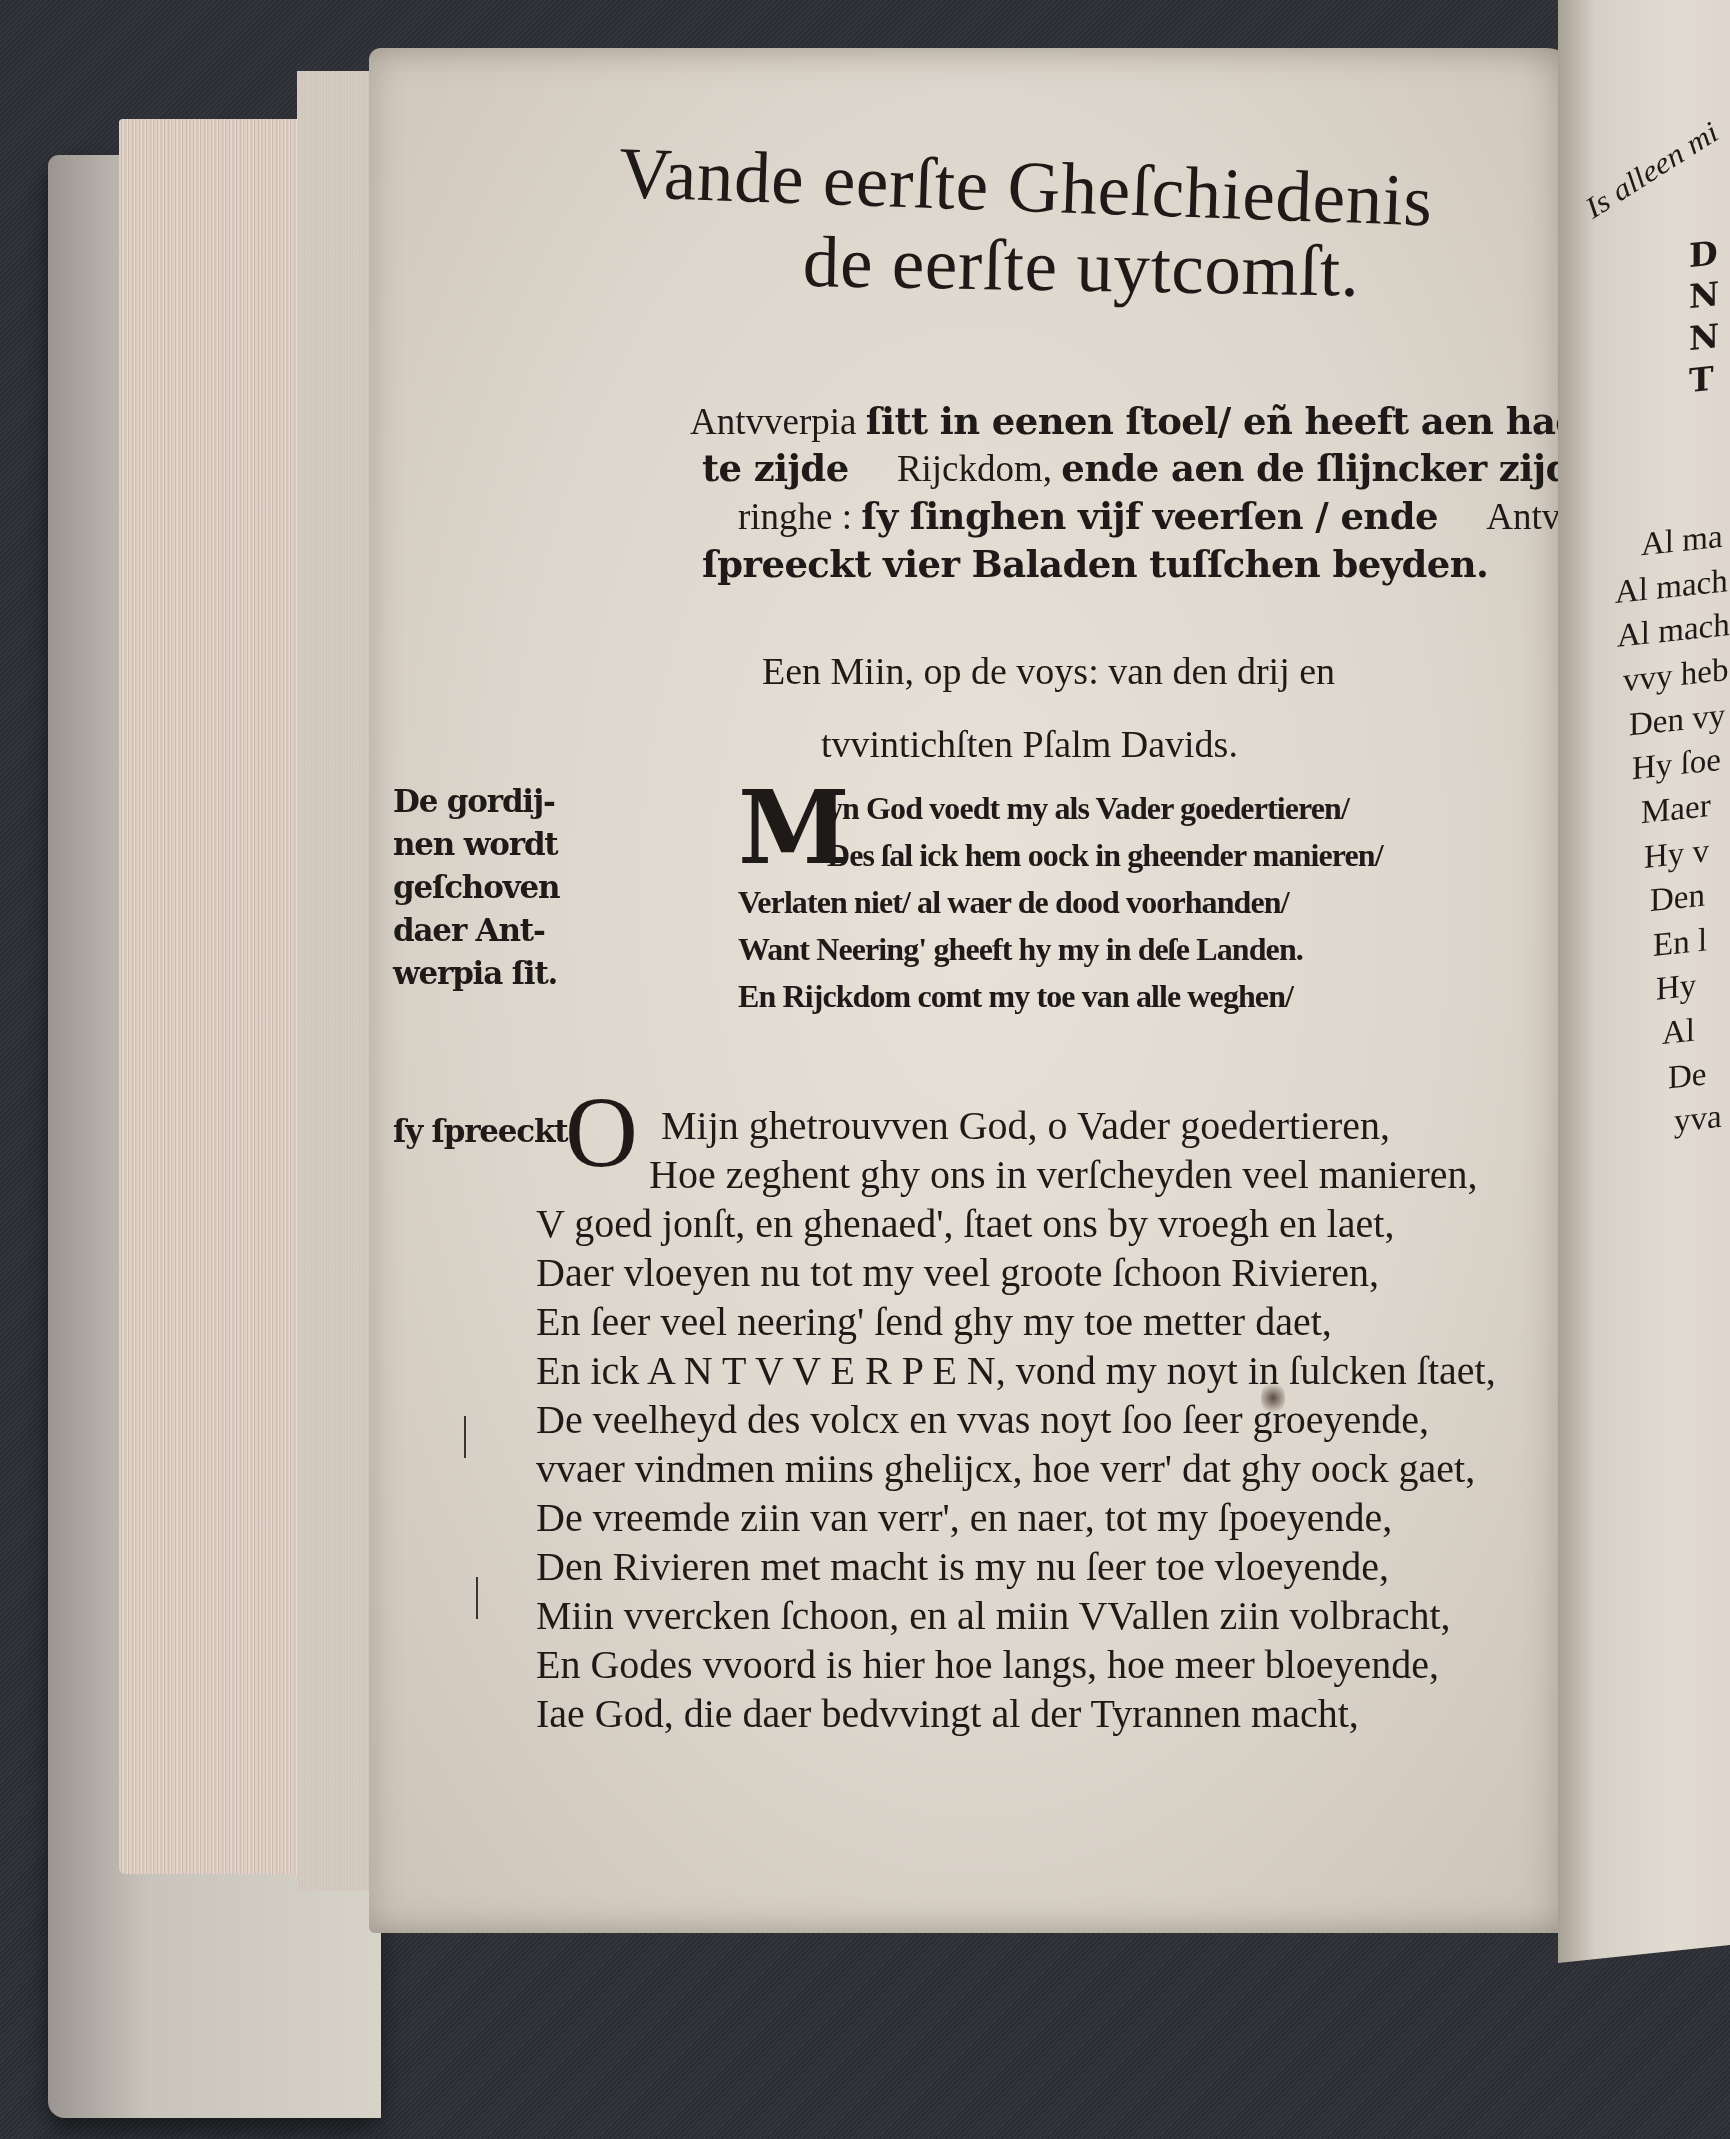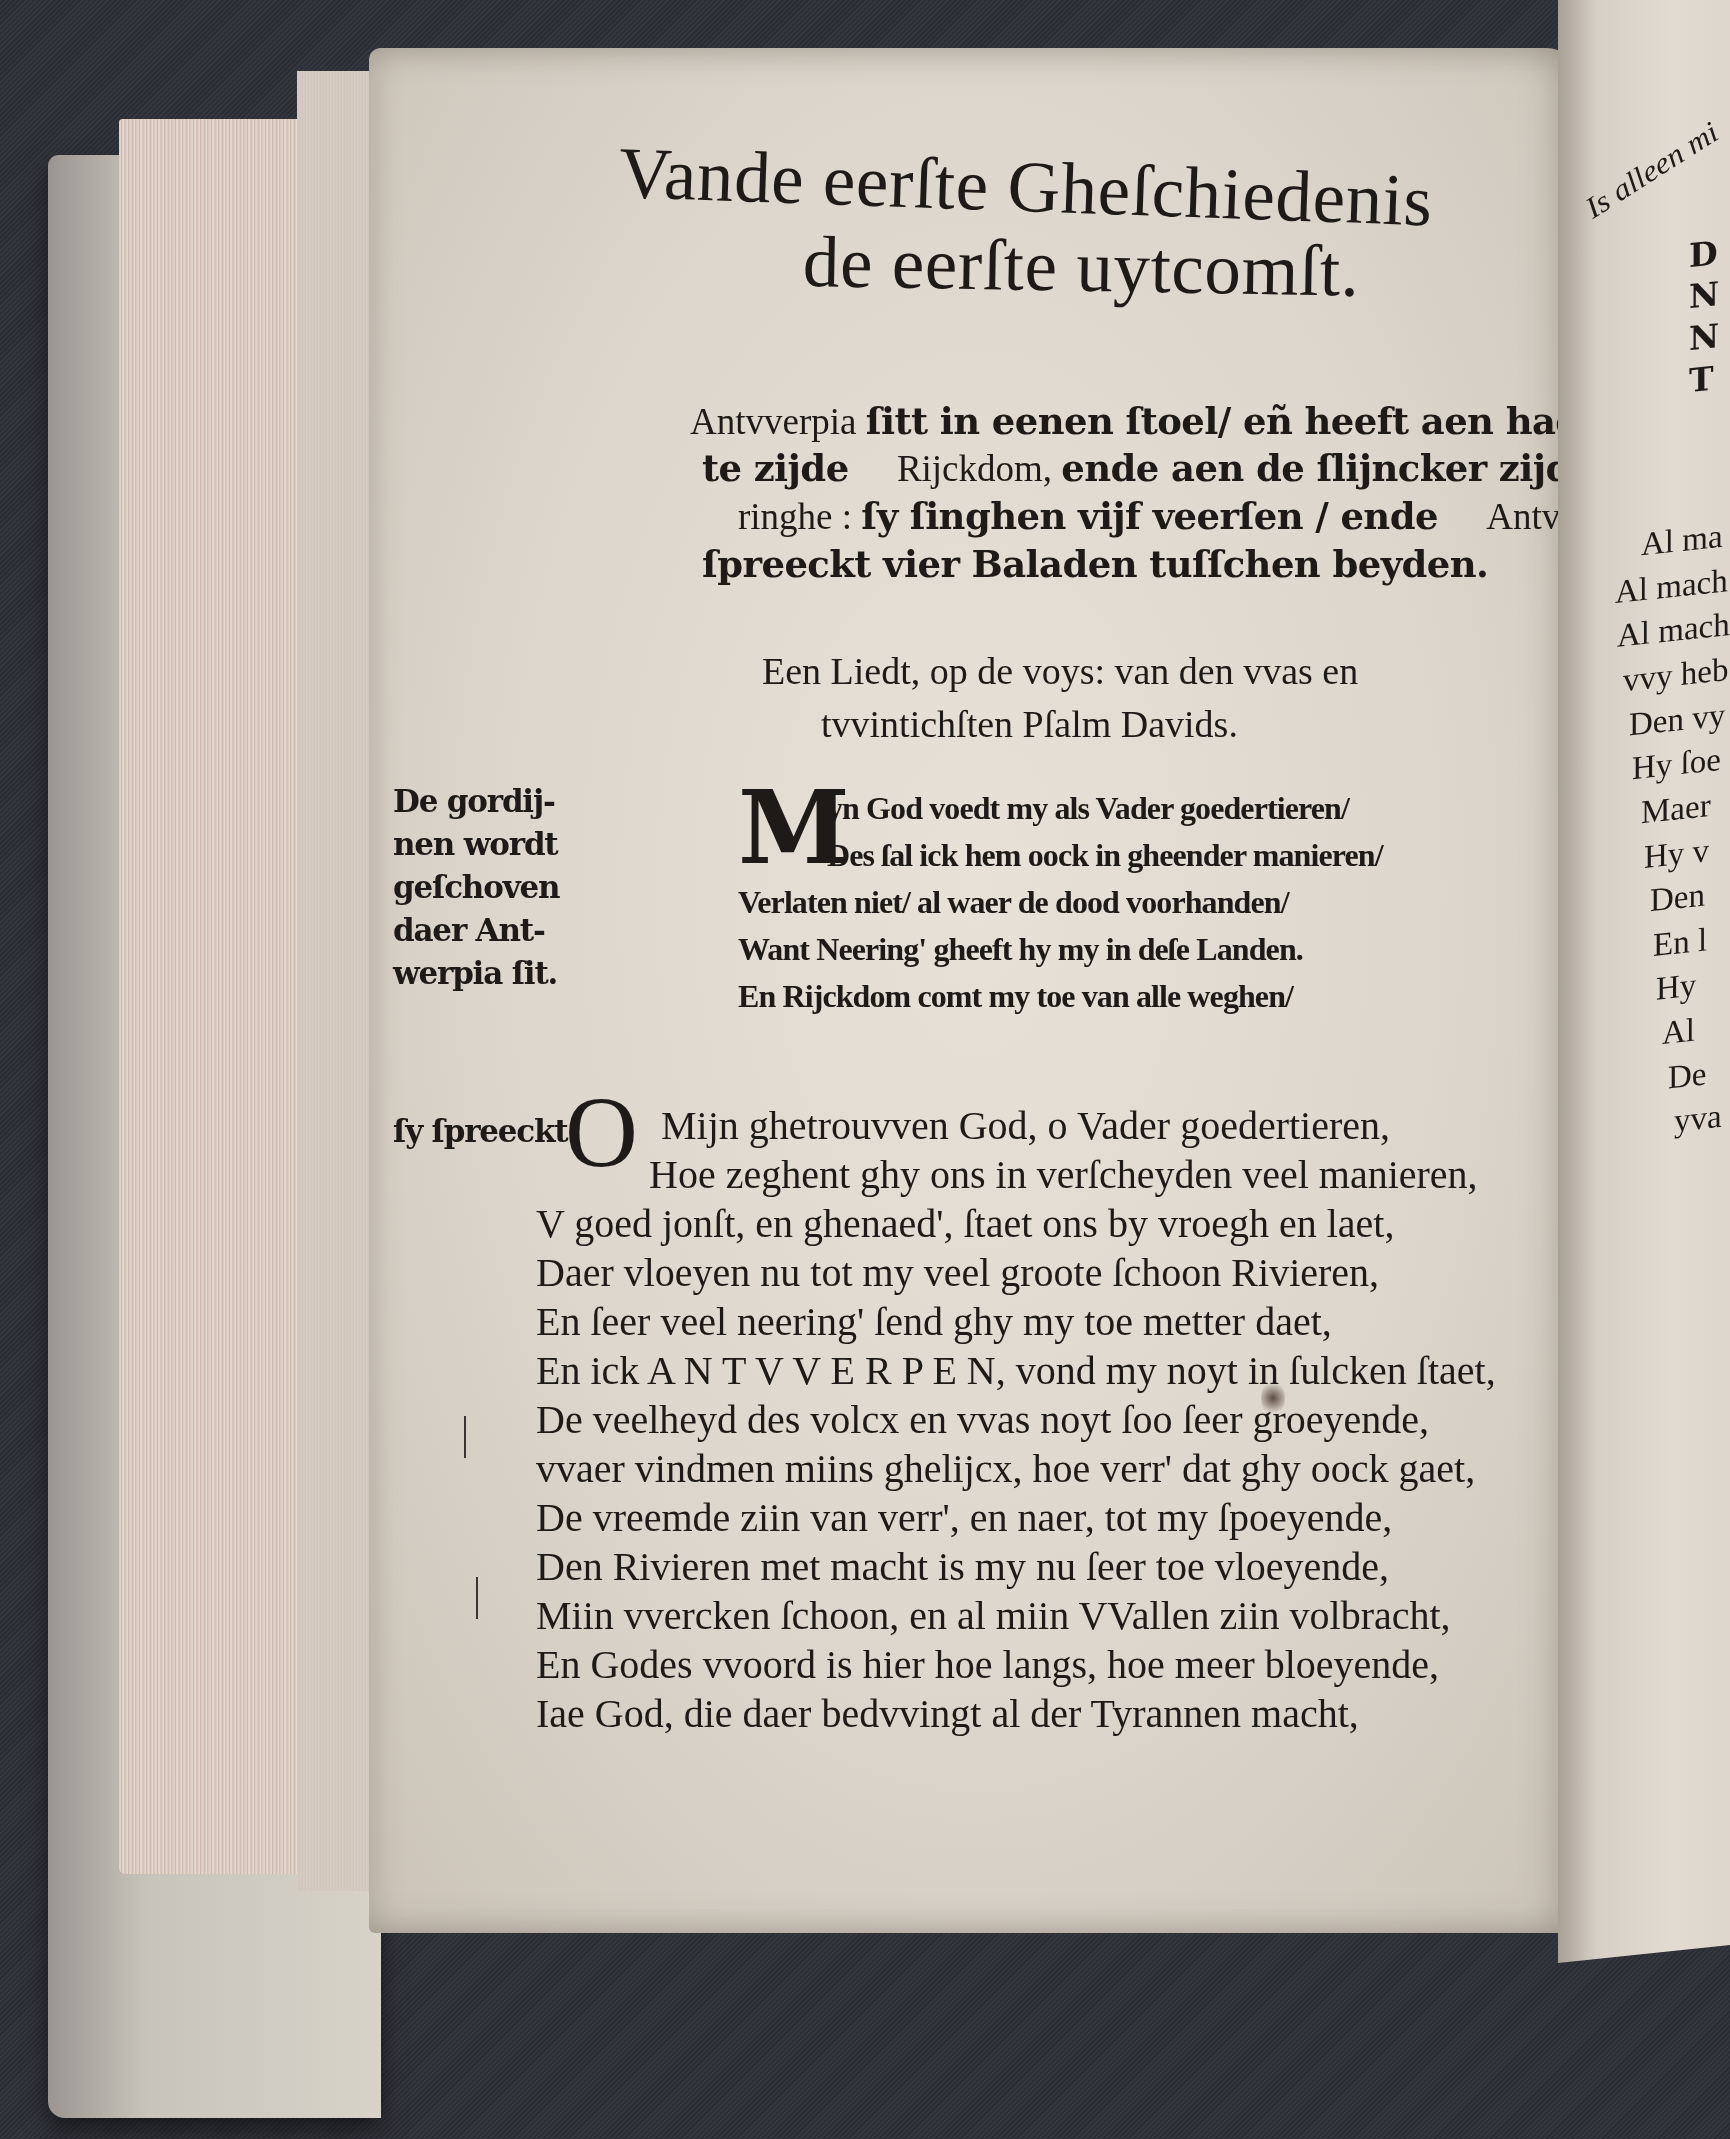--- a/index.html
+++ b/index.html
@@ -75,22 +75,22 @@
   <div class="desc" style="top:398px; left:333px;">
     <span class="bl">te zijde </span><span class="ro">Rijckdom, </span><span class="bl">ende aen de ſlijncker zijde Nee</span>
   </div>
   <div class="desc" style="top:446px; left:333px;">
     <span class="ro">ringhe : </span><span class="bl">ſy ſinghen vijf veerſen / ende </span><span class="ro">Antvverpia</span>
   </div>
   <div class="desc" style="top:494px; left:333px;">
     <span class="bl">ſpreeckt vier Baladen tuſſchen beyden.</span>
   </div>
 
-  <div class="song-head" style="left:393px; top:601px;">Een Liedt, op de voys: van den vvas en</div>
-  <div class="song-head" style="left:452px; top:654px;">tvvintichſten Pſalm Davids.</div>
+  <div class="song-head" style="left:393px; top:601px;">Een Miin, op de voys: van den drij en</div>
+  <div class="song-head" style="left:452px; top:674px;">tvvintichſten Pſalm Davids.</div>
 
   <div class="margin-note" style="top:732px;">
     <div>De gordij-</div>
     <div>nen wordt</div>
     <div>geſchoven</div>
     <div>daer Ant-</div>
     <div>werpia ſit.</div>
   </div>
 
   <div class="dropcap-m">M</div>

